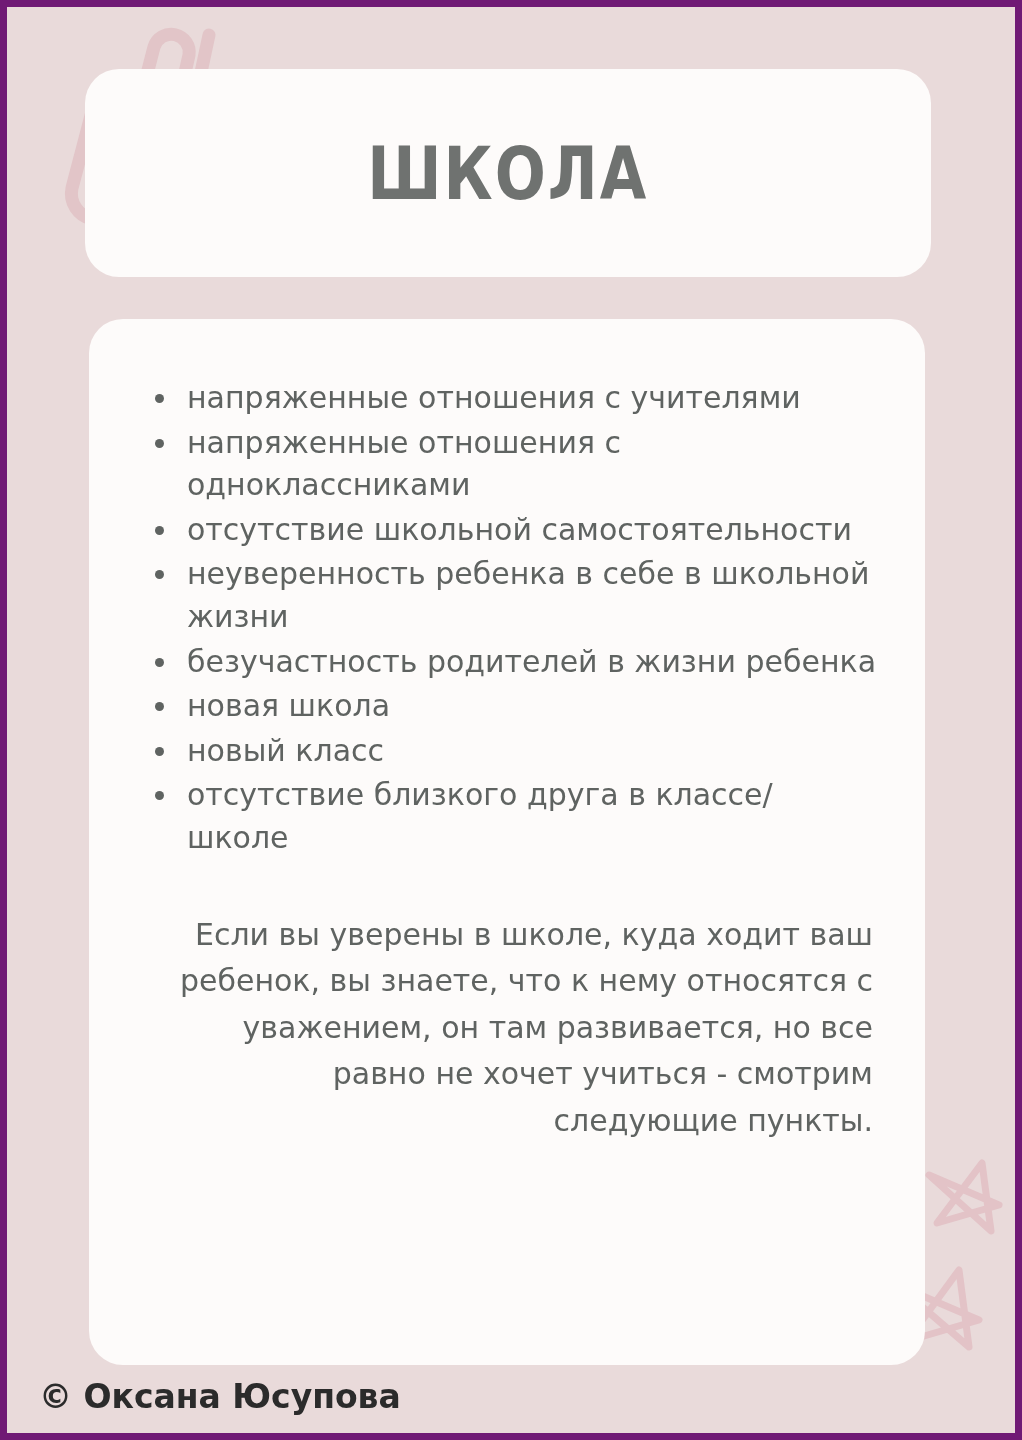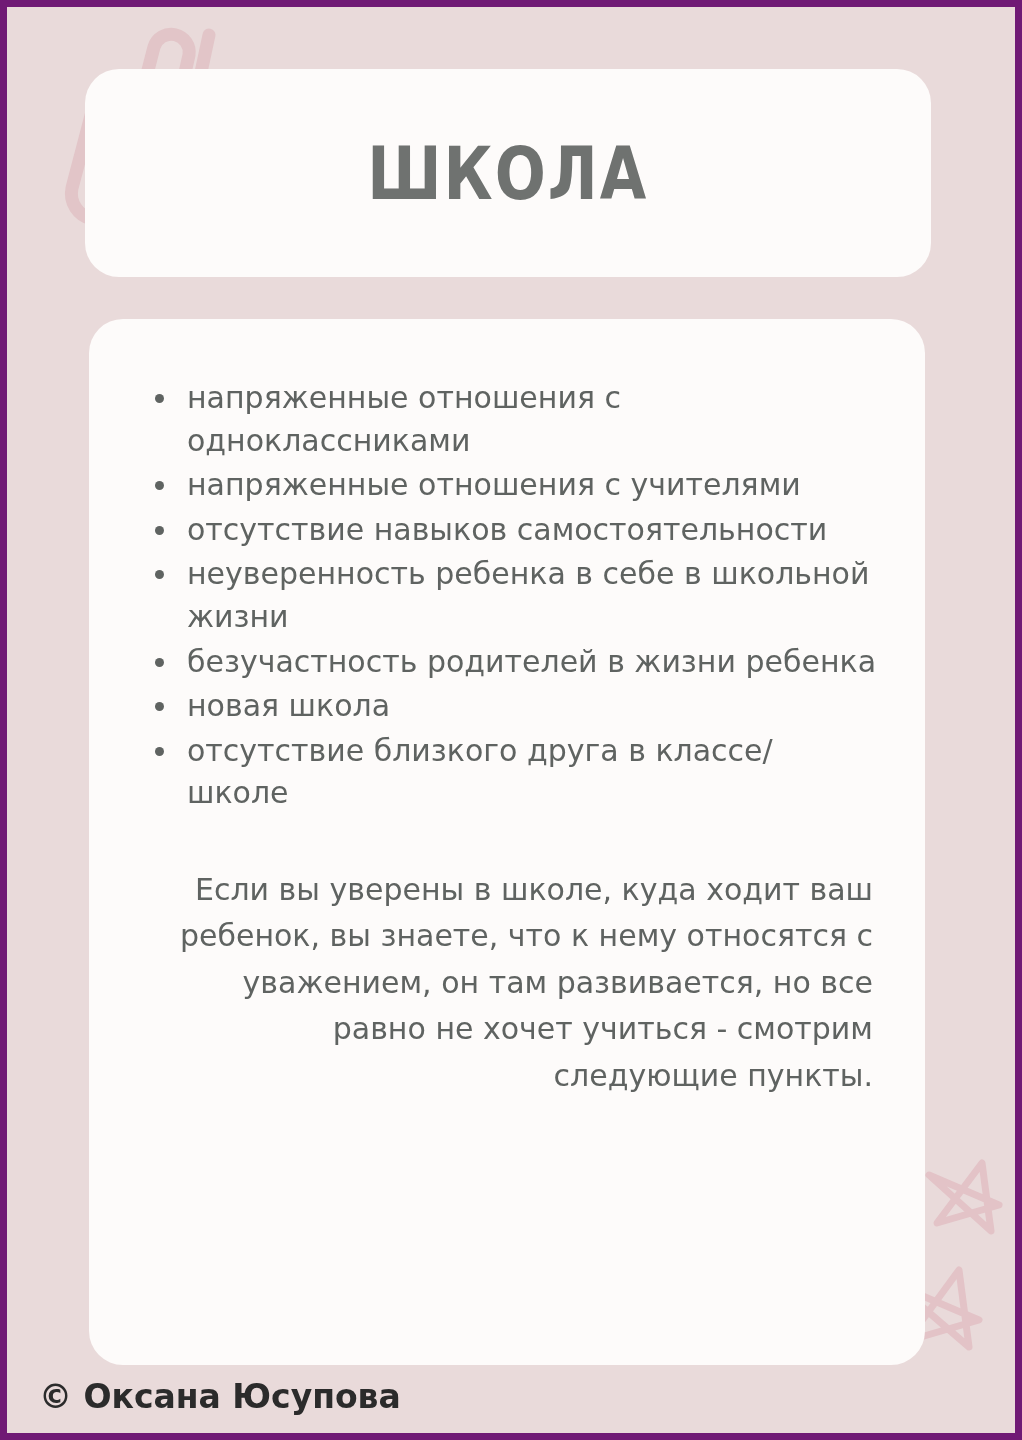--- a/index.html
+++ b/index.html
@@ -162,26 +162,27 @@
       <path d="M118 150 L200 185 L128 206 L180 135 L190 212 Z" transform="translate(10,-10)"></path>
     </g>
   </svg>
 
   <div class="title-card">
     <div class="title-text">ШКОЛА</div>
   </div>
 
   <div class="body-card">
     <ul class="bullets">
+      <li>напряженные отношения с учителями</li>
       <li>напряженные отношения с одноклассниками</li>
-      <li>напряженные отношения с учителями</li>
-      <li>отсутствие навыков самостоятельности</li>
+      <li>отсутствие школьной самостоятельности</li>
       <li>неуверенность ребенка в себе в школьной жизни</li>
       <li>безучастность родителей в жизни ребенка</li>
       <li>новая школа</li>
+      <li>новый класс</li>
       <li>отсутствие близкого друга в классе/ школе</li>
     </ul>
 
     <div class="paragraph">Если вы уверены в школе, куда ходит ваш ребенок, вы знаете, что к нему относятся с уважением, он там развивается, но все равно не хочет учиться - смотрим следующие пункты.</div>
   </div>
 
   <div class="footer">
     <div class="copyright">© Оксана Юсупова</div>
   </div>
 

